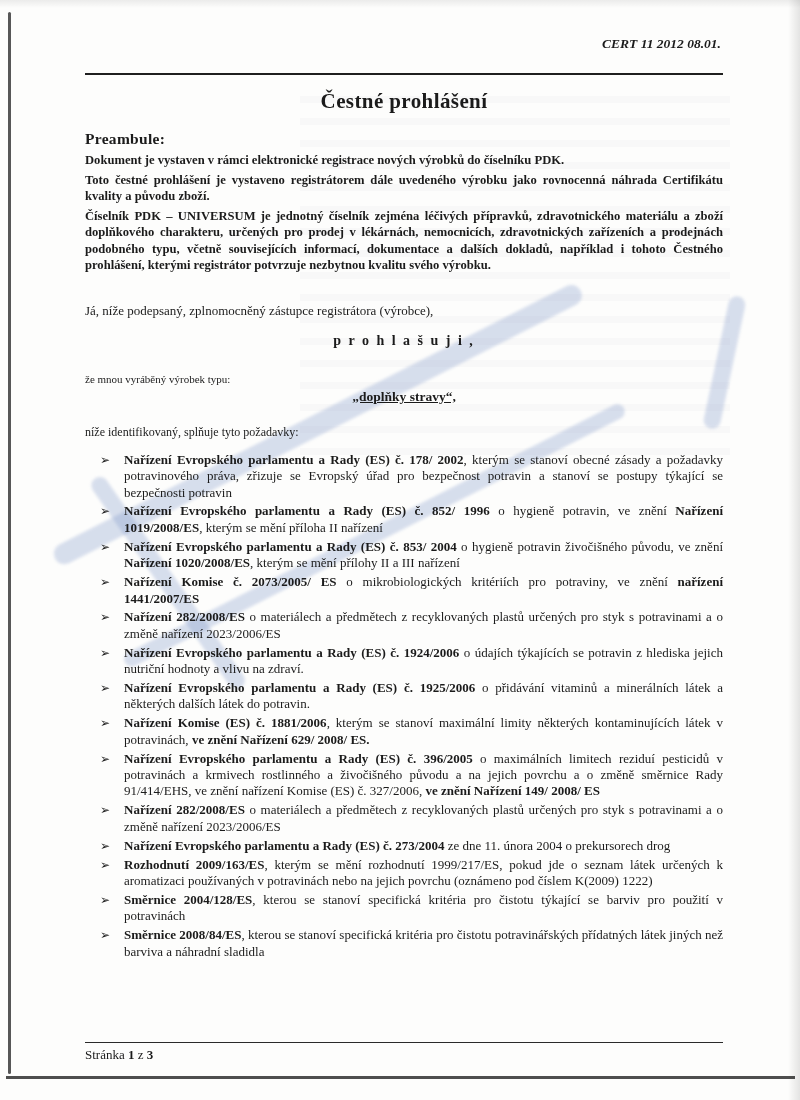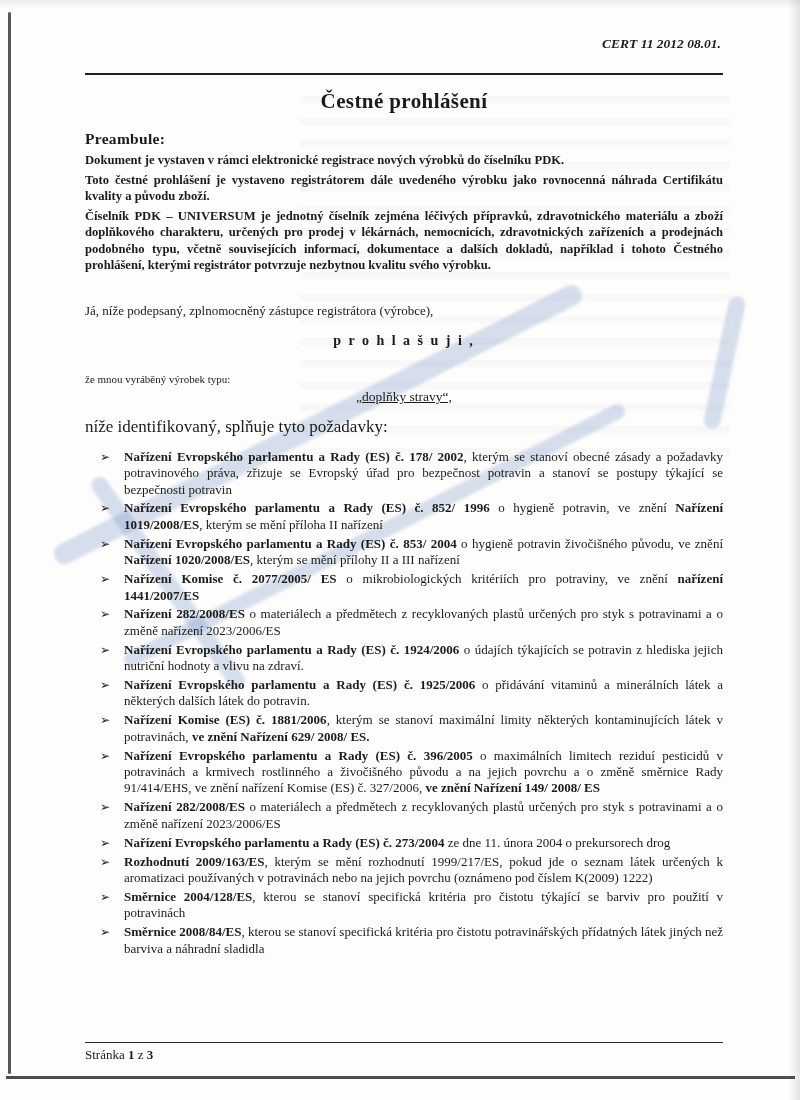--- a/index.html
+++ b/index.html
@@ -39,23 +39,23 @@
 
   .title    { text-align: center; font-weight: bold; font-size: 21px; margin-top: 14px; letter-spacing: 0.4px; }
   .subtitle { text-align: center; font-weight: bold; font-size: 13.5px; margin-top: 3px; }
 
   .preamble-heading { font-weight: bold; font-size: 15.5px; margin-top: 16px; letter-spacing: 0.3px; }
   .preamble { font-weight: bold; font-size: 12.6px; line-height: 1.28; text-align: justify; margin-top: 4px; }
 
   .intro { text-align: left; font-size: 13px; margin-top: 30px; }
   .verb  { text-align: center; font-weight: bold; font-size: 14px; margin-top: 14px; letter-spacing: 2px; }
   .product-lead { font-size: 11px; margin-top: 24px; }
-  .product-type { text-align: center; font-weight: normal; font-size: 13.5px; margin-top: 4px; }
+  .product-type { text-align: center; font-weight: bold; font-size: 13.5px; margin-top: 4px; }
   .product-type span { text-decoration: underline; }
-  .req-lead { font-size: 17px; margin-top: 12px; }
+  .req-lead { font-size: 12px; margin-top: 20px; }
 
   .req-list { list-style: none; margin-top: 12px; }
   .req-list li { display: flex; gap: 7px; margin-bottom: 2.5px; font-size: 13px; line-height: 16.4px; }
   .req-list .bullet { flex: 0 0 17px; margin-left: 15px; font-size: 12px; font-family: "DejaVu Sans", sans-serif; }
   .req-list .req-text { flex: 1; text-align: justify; }
 
   .footer-rule { position: absolute; left: 85px; width: 638px; top: 1042px; border-top: 1.5px solid #2a2a2a; z-index: 2; }
   .page-number { position: absolute; left: 85px; width: 638px; top: 1047px; text-align: left; font-size: 13px; z-index: 2; }
 </style>
 </head>
@@ -102,21 +102,21 @@
       <li>
         <span class="bullet">➢</span>
         <span class="req-text"><b>Nařízení Evropského parlamentu a Rady (ES) č. 852/ 1996</b><span> o hygieně potravin, ve znění </span><b>Nařízení 1019/2008/ES</b><span>, kterým se mění příloha II nařízení</span></span>
       </li>
       <li>
         <span class="bullet">➢</span>
         <span class="req-text"><b>Nařízení Evropského parlamentu a Rady (ES) č. 853/ 2004</b><span> o hygieně potravin živočišného původu, ve znění </span><b>Nařízení 1020/2008/ES</b><span>, kterým se mění přílohy II a III nařízení</span></span>
       </li>
       <li>
         <span class="bullet">➢</span>
-        <span class="req-text"><b>Nařízení Komise č. 2077/2005/ ES</b><span> o mikrobiologických kritériích pro potraviny, ve znění </span><b>nařízení 1441/2007/ES</b></span>
+        <span class="req-text"><b>Nařízení Komise č. 2073/2005/ ES</b><span> o mikrobiologických kritériích pro potraviny, ve znění </span><b>nařízení 1441/2007/ES</b></span>
       </li>
       <li>
         <span class="bullet">➢</span>
         <span class="req-text"><b>Nařízení 282/2008/ES</b><span> o materiálech a předmětech z recyklovaných plastů určených pro styk s potravinami a o změně nařízení 2023/2006/ES</span></span>
       </li>
       <li>
         <span class="bullet">➢</span>
         <span class="req-text"><b>Nařízení Evropského parlamentu a Rady (ES) č. 1924/2006</b><span>  o údajích týkajících se potravin z hlediska jejich nutriční hodnoty a vlivu na zdraví.</span></span>
       </li>
       <li>

